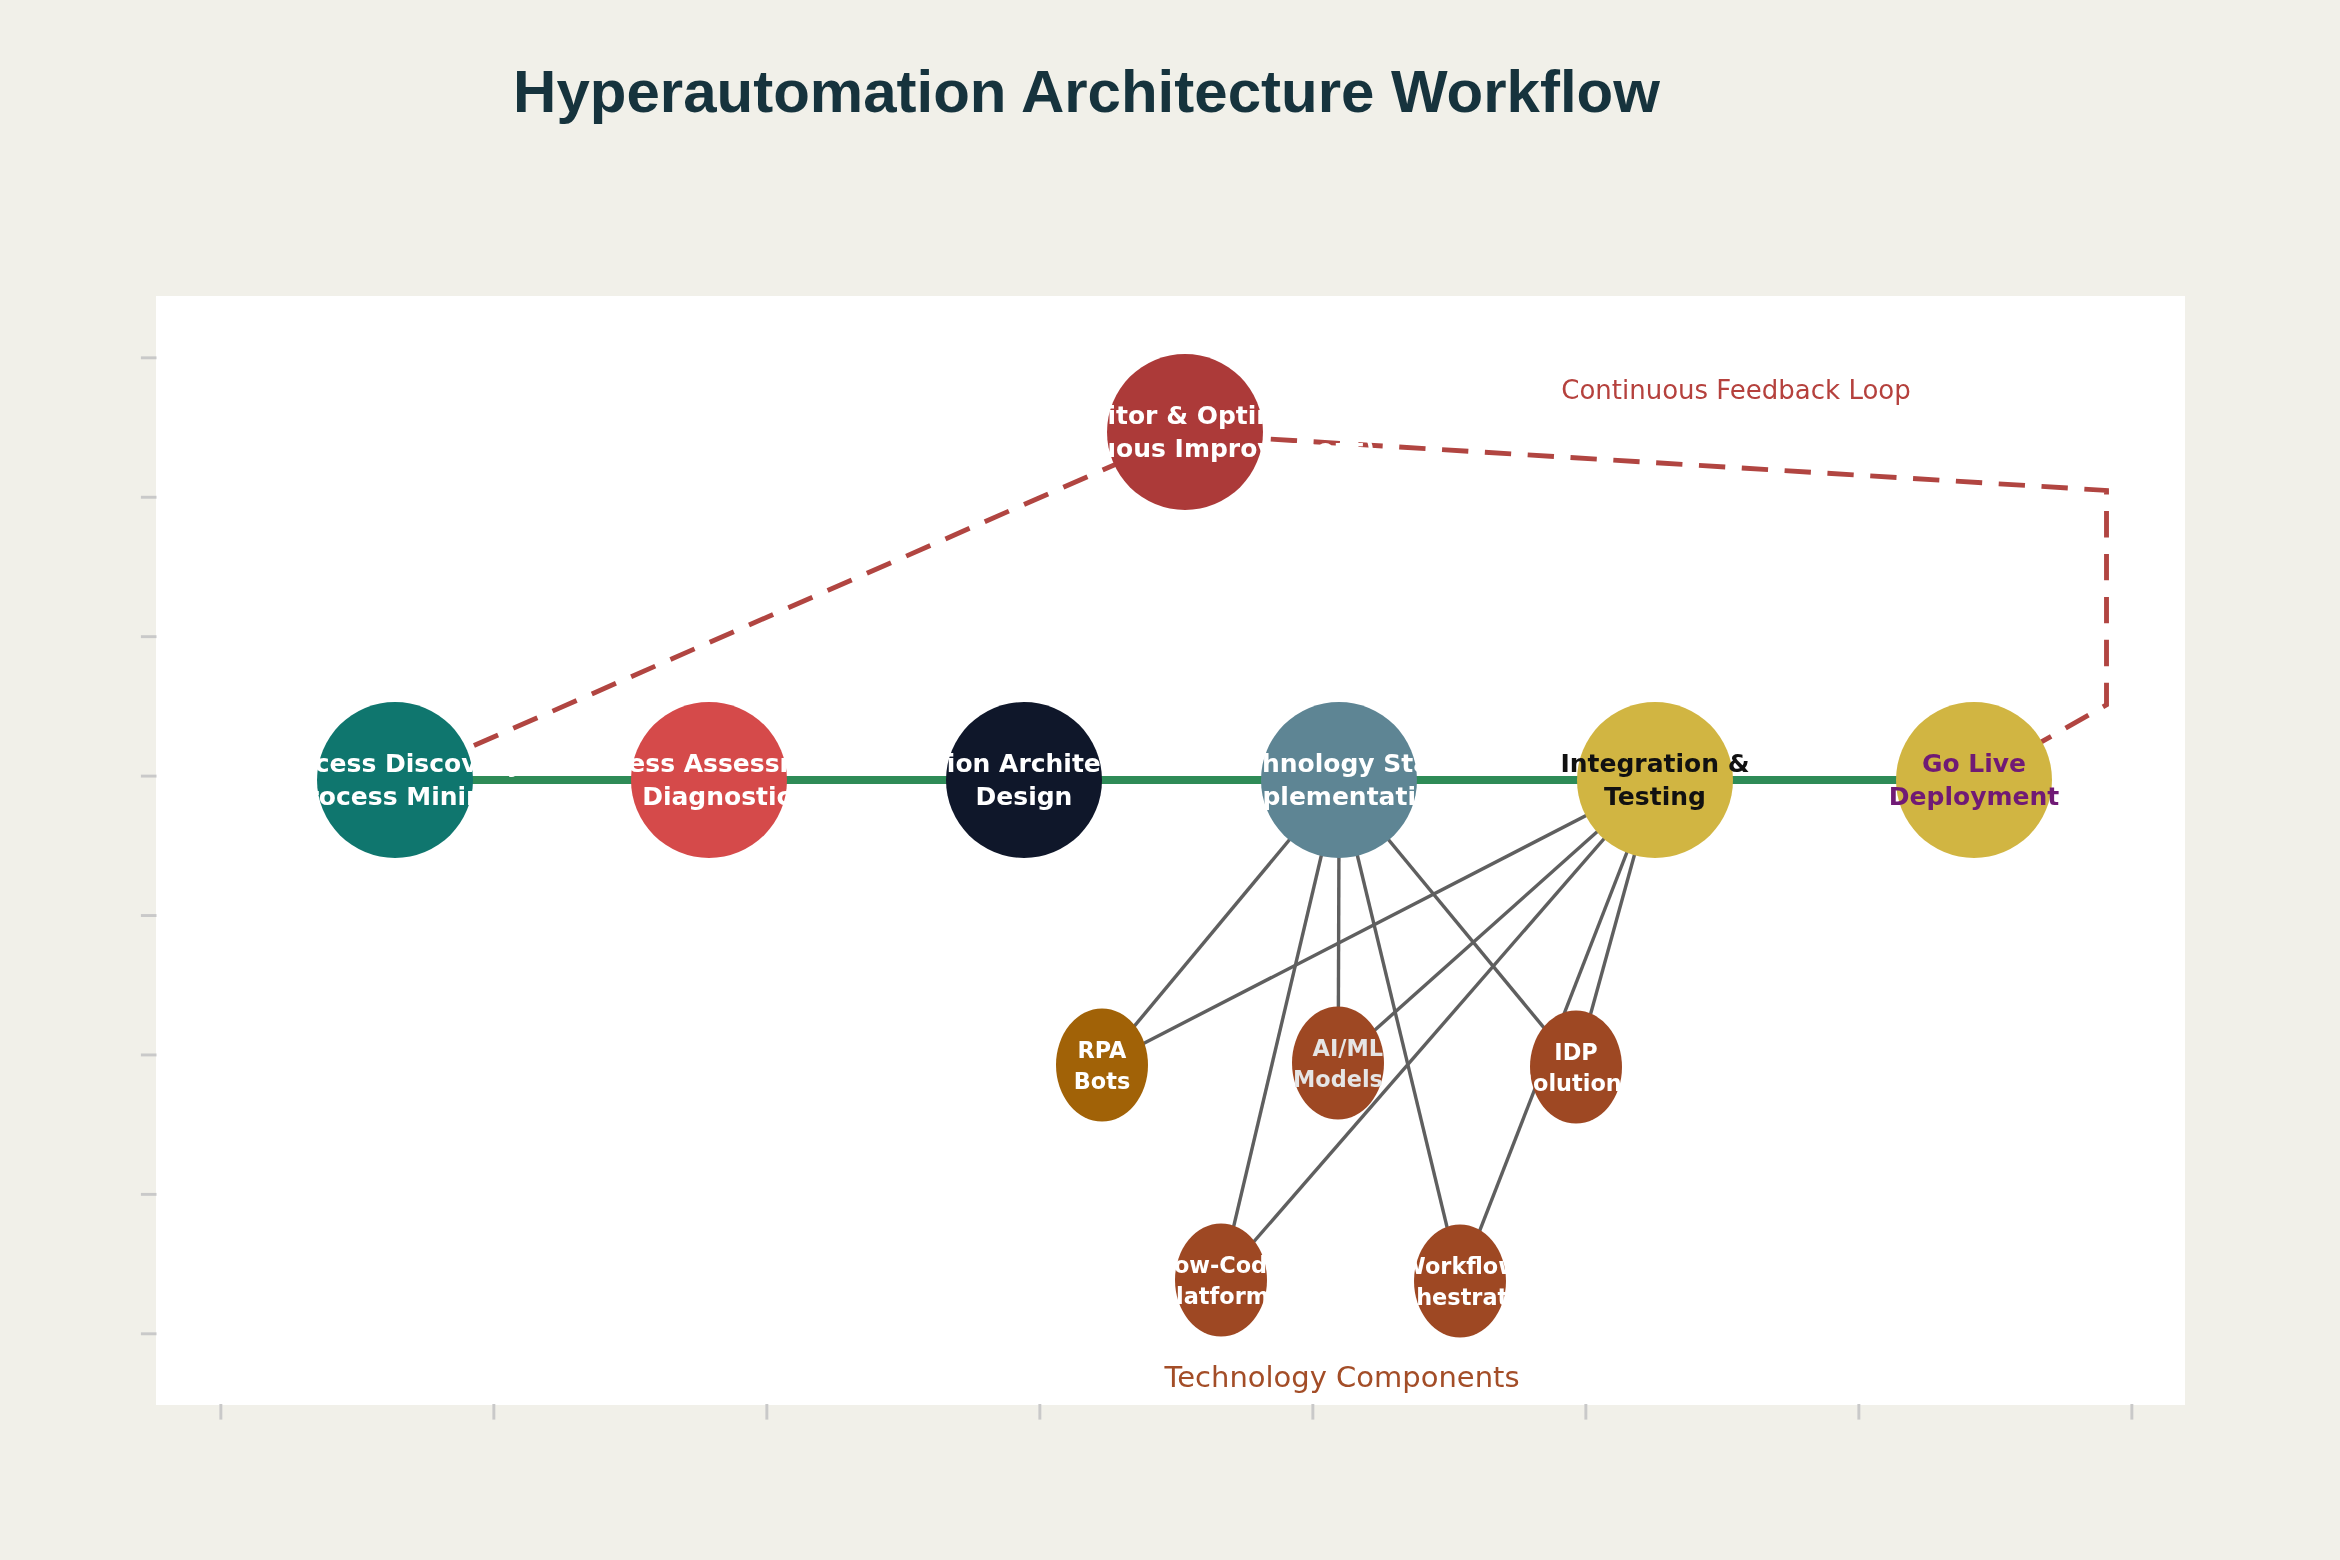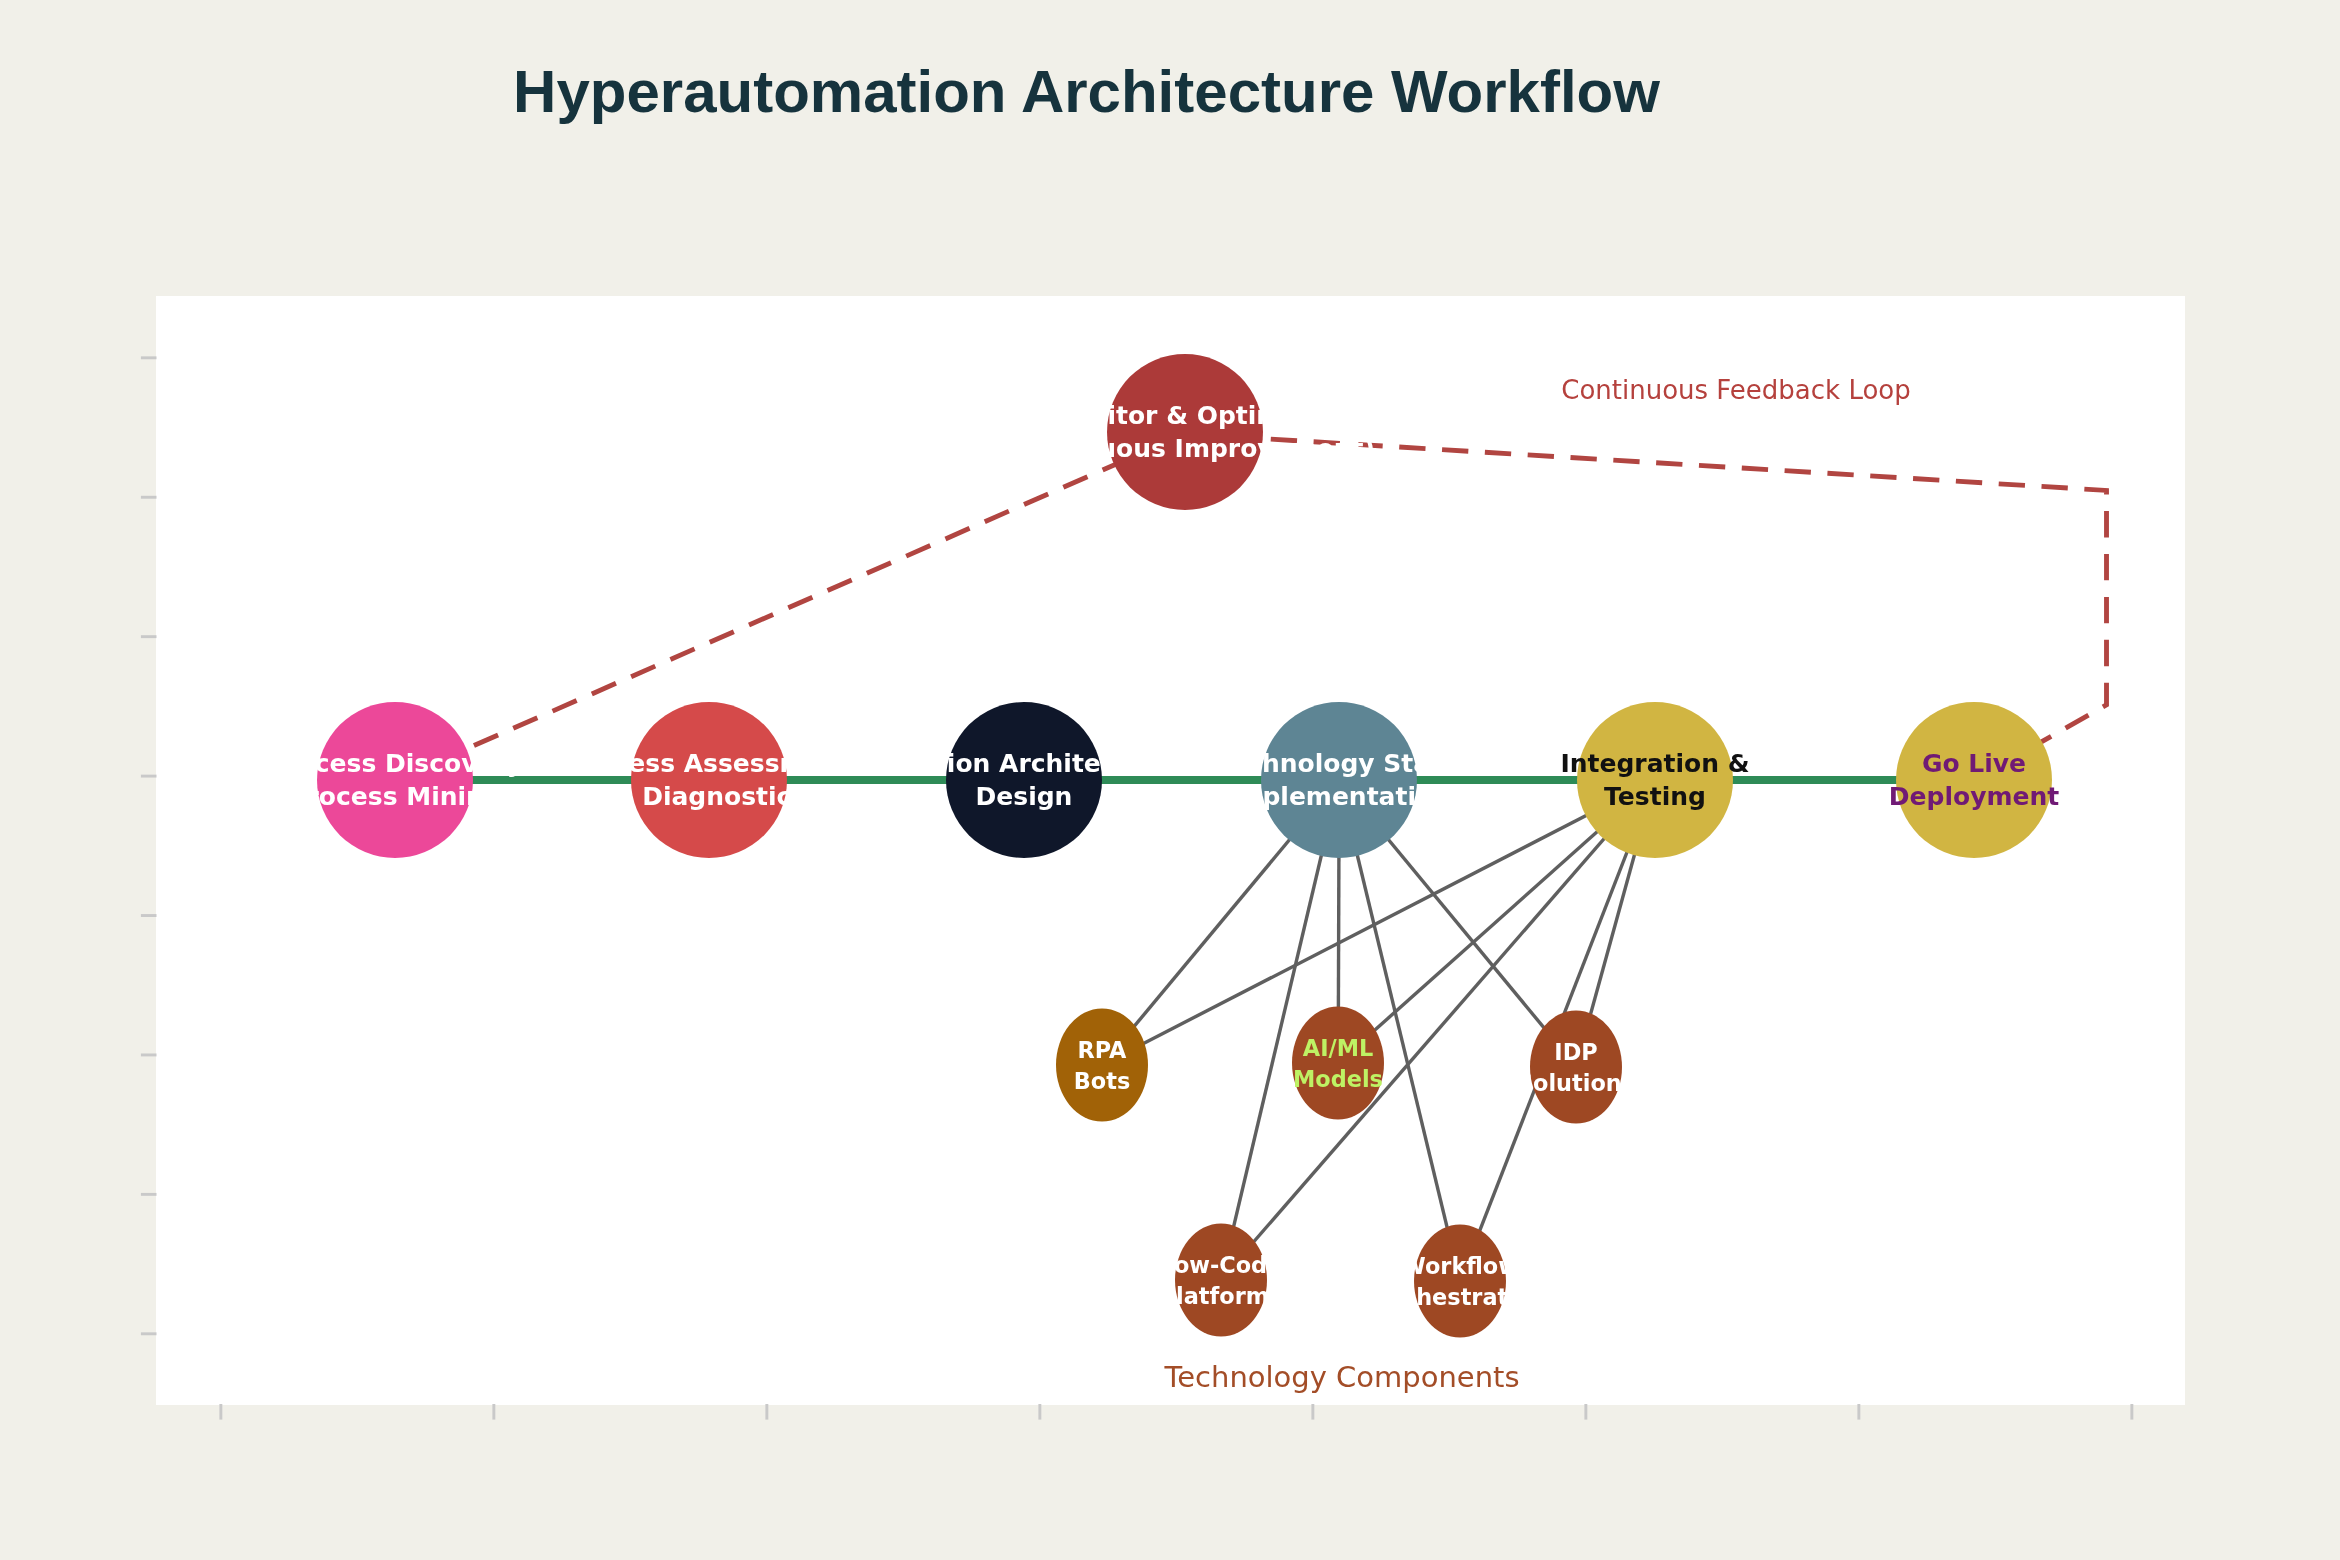--- a/index.html
+++ b/index.html
@@ -84,21 +84,21 @@
     <line x1="1697" y1="800" x2="1252" y2="1312"></line>
     <line x1="1697" y1="800" x2="1497" y2="1314"></line>
   </g>
 
   <g stroke-width="5" stroke-dasharray="27 17" fill="none" style="stroke: rgb(177, 69, 65);">
     <line x1="405" y1="800" x2="1215" y2="445"></line>
     <path d="M1215 445 L2160 503 L2160 723 L2024 800"></path>
   </g>
 </svg>
 
-<div class="node main" style="left: 395px; top: 780px; background-color: #ec4899;">
+<div class="node main" style="left: 395px; top: 780px; background-color: #0f766e;">
   <span class="nlabel" style="color: rgb(255, 255, 255);">Process Discovery
 (Process Mining)</span>
 </div>
 <div class="node main" style="left: 709px; top: 780px; background-color: rgb(213, 74, 74);">
   <span class="nlabel" style="color: rgb(255, 255, 255);">Process Assessment
 &amp; Diagnostics</span>
 </div>
 <div class="node main" style="left: 1024px; top: 780px; background-color: #0f172a;">
   <span class="nlabel" style="color: rgb(255, 255, 255);">Solution Architecture
 Design</span>
@@ -119,21 +119,21 @@
 <div class="node main" style="left: 1185px; top: 432px; background-color: rgb(172, 58, 57);">
   <span class="nlabel" style="color: rgb(255, 255, 255);">Monitor &amp; Optimize
 (Continuous Improvement)</span>
 </div>
 
 <div class="node tech" style="left: 1102px; top: 1065px; background-color: #a16207;">
   <span class="nlabel" style="color: rgb(255, 255, 255);">RPA
 Bots</span>
 </div>
 <div class="node tech" style="left: 1338px; top: 1063px; background-color: rgb(158, 72, 35);">
-  <span class="nlabel" style="color: #bef264;">AI/ML
+  <span class="nlabel" style="color: #e5e5e5; text-align: right;">AI/ML
 Models</span>
 </div>
 <div class="node tech" style="left: 1576px; top: 1067px; background-color: rgb(158, 72, 35);">
   <span class="nlabel" style="color: rgb(255, 255, 255);">IDP
 Solutions</span>
 </div>
 <div class="node tech" style="left: 1221px; top: 1280px; background-color: rgb(158, 72, 35);">
   <span class="nlabel" style="color: rgb(255, 255, 255);">Low-Code
 Platforms</span>
 </div>

